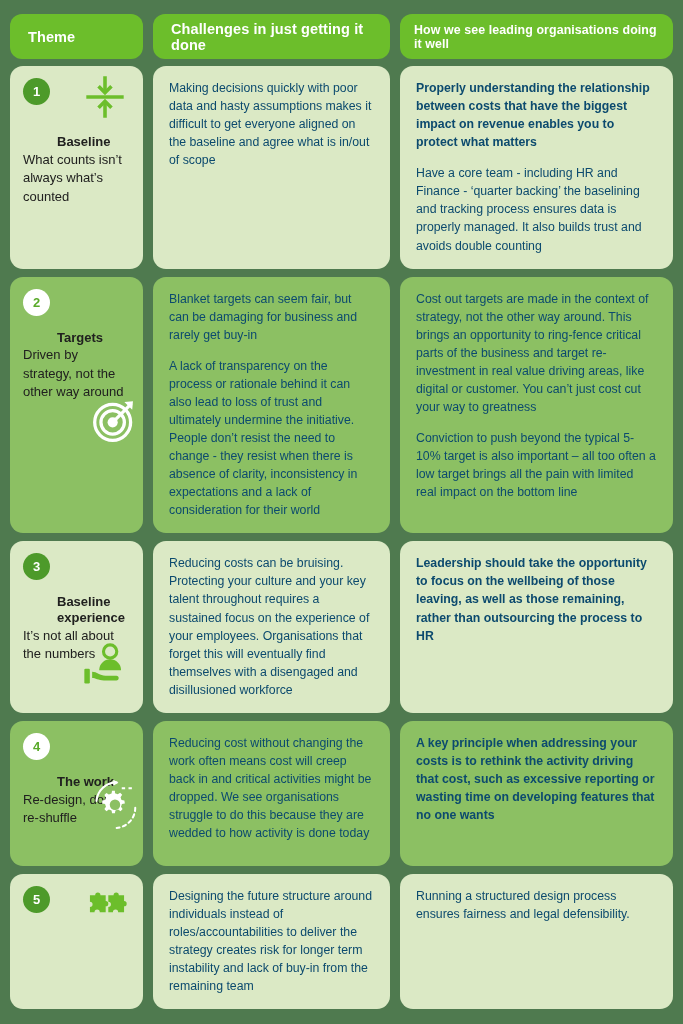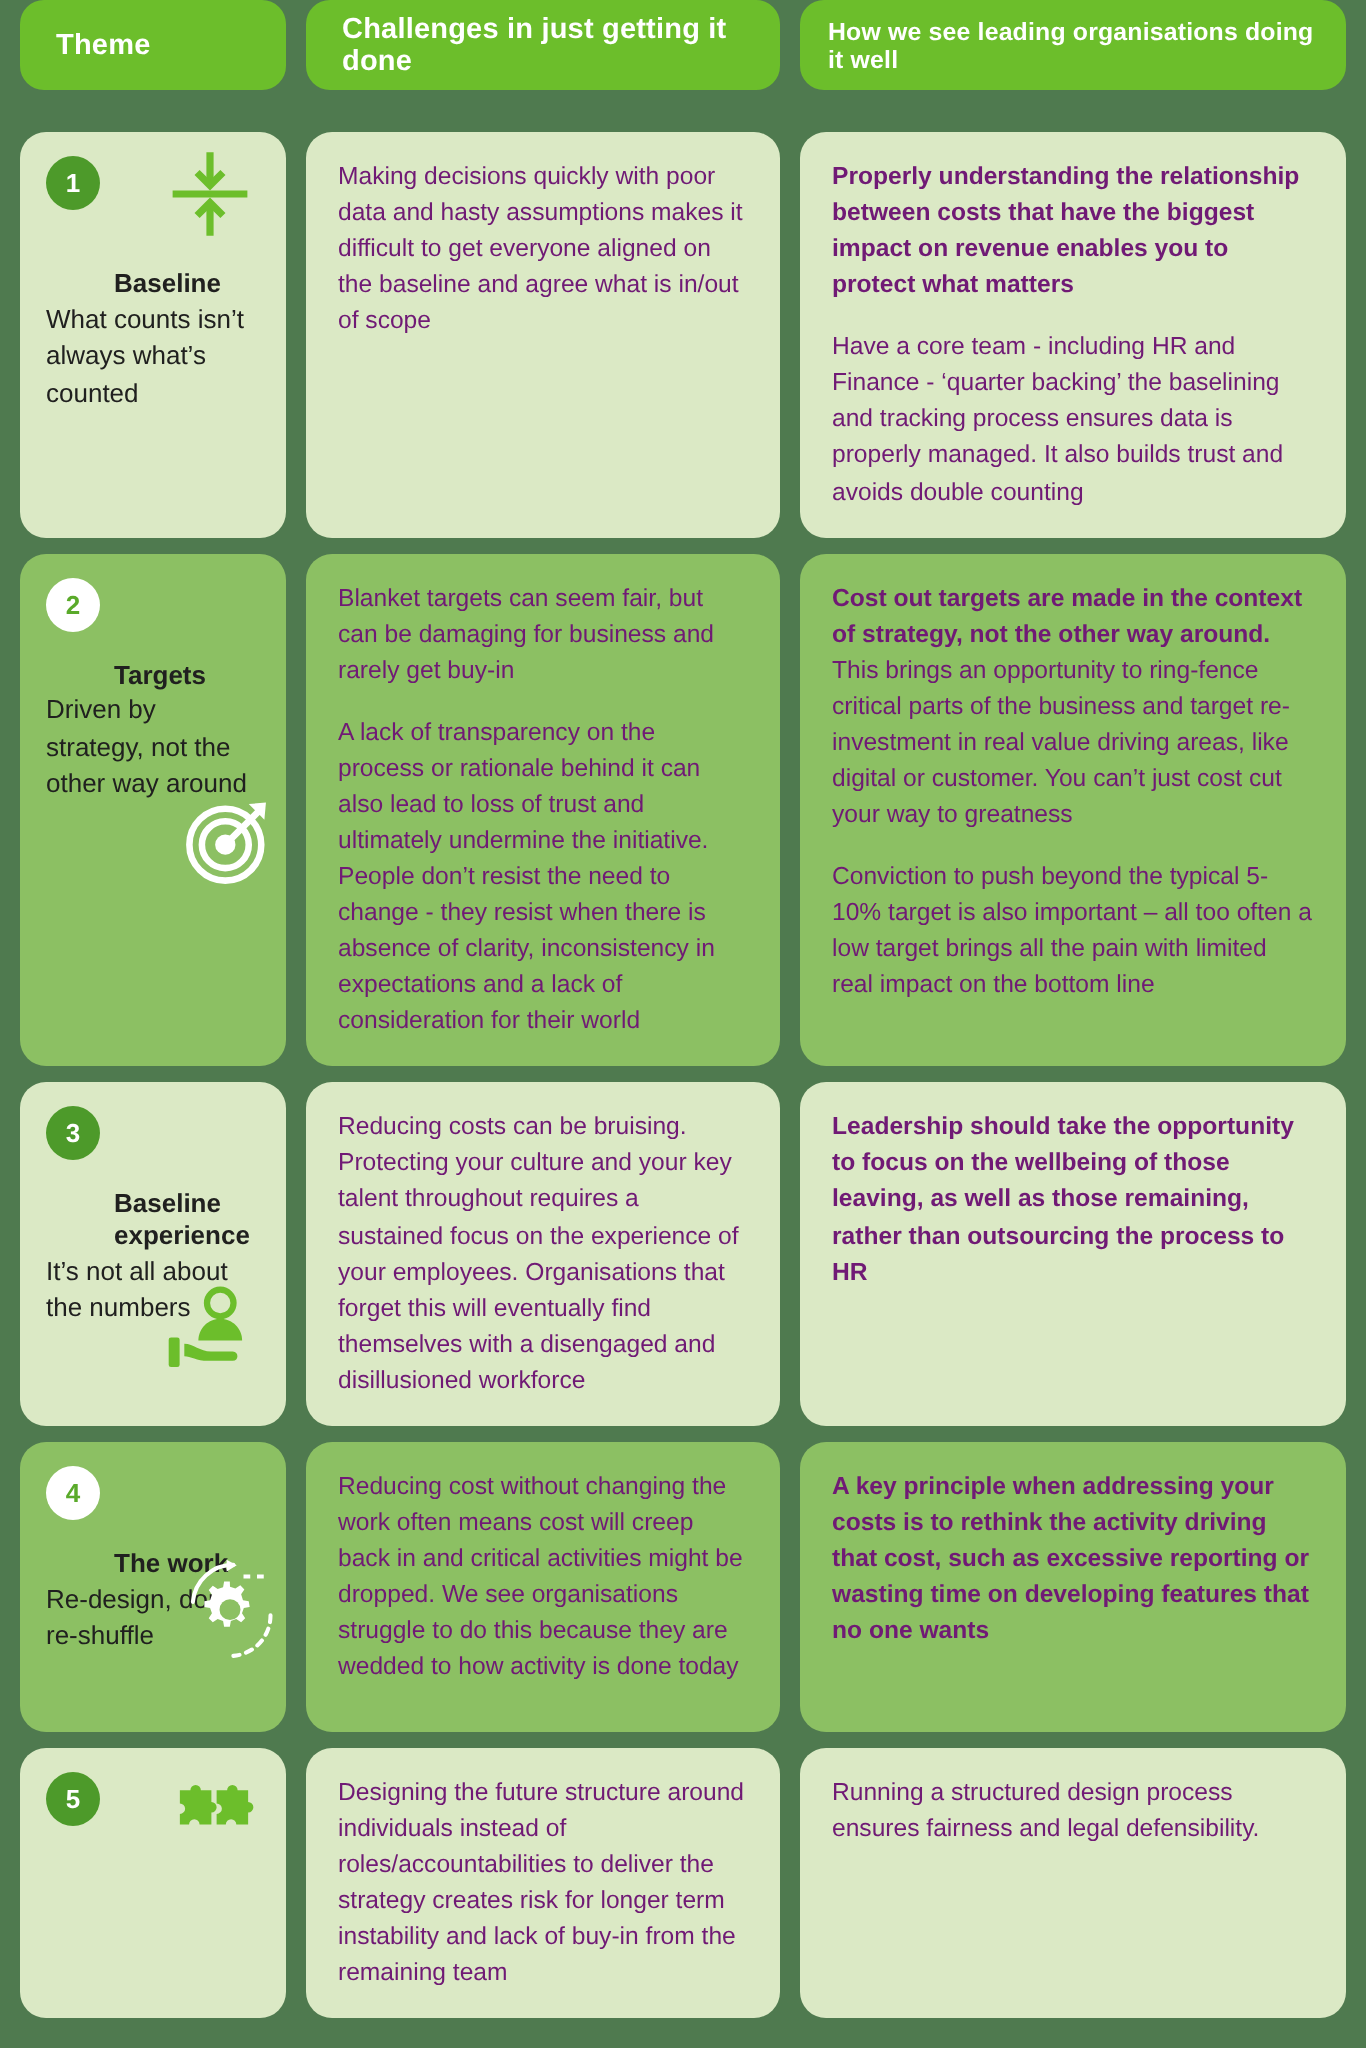--- a/index.html
+++ b/index.html
@@ -15,20 +15,21 @@
     height: 1024px;
     background: #4f7a4f;
     position: relative;
     padding: 0 10px;
   }
 
   
   .header-row {
     display: flex;
     gap: 10px;
+    padding-top: 14px;
     height: 59px;
   }
   .hdr {
     background: #6cbe2b;
     border-radius: 12px;
     color: #ffffff;
     display: flex;
     align-items: center;
     padding: 0 18px;
     font-size: 14.5px;
@@ -92,25 +93,25 @@
 
   .theme-icon-low {
     position: absolute;
     width: 48px; height: 48px;
   }
   .theme-icon-low svg { width: 100%; height: 100%; display: block; }
 
   p.body {
     font-size: 12.3px;
     line-height: 1.47;
-    color: #701a75;
+    color: #0c4a6e;
   }
   p.body + p.body { margin-top: 13px; }
   p.body.bold { font-weight: 700; }
-  .inline-bold { font-weight: 700; }
+  .inline-bold { font-weight: 400; }
 
   
   .r1 .card { min-height: 131px; }
   .r2 .card { min-height: 194px; }
   .r3 .card { min-height: 164px; }
   .r4 .card { min-height: 145px; }
   .r5 .card { min-height: 104px; }
 </style>
 </head>
 <body>

